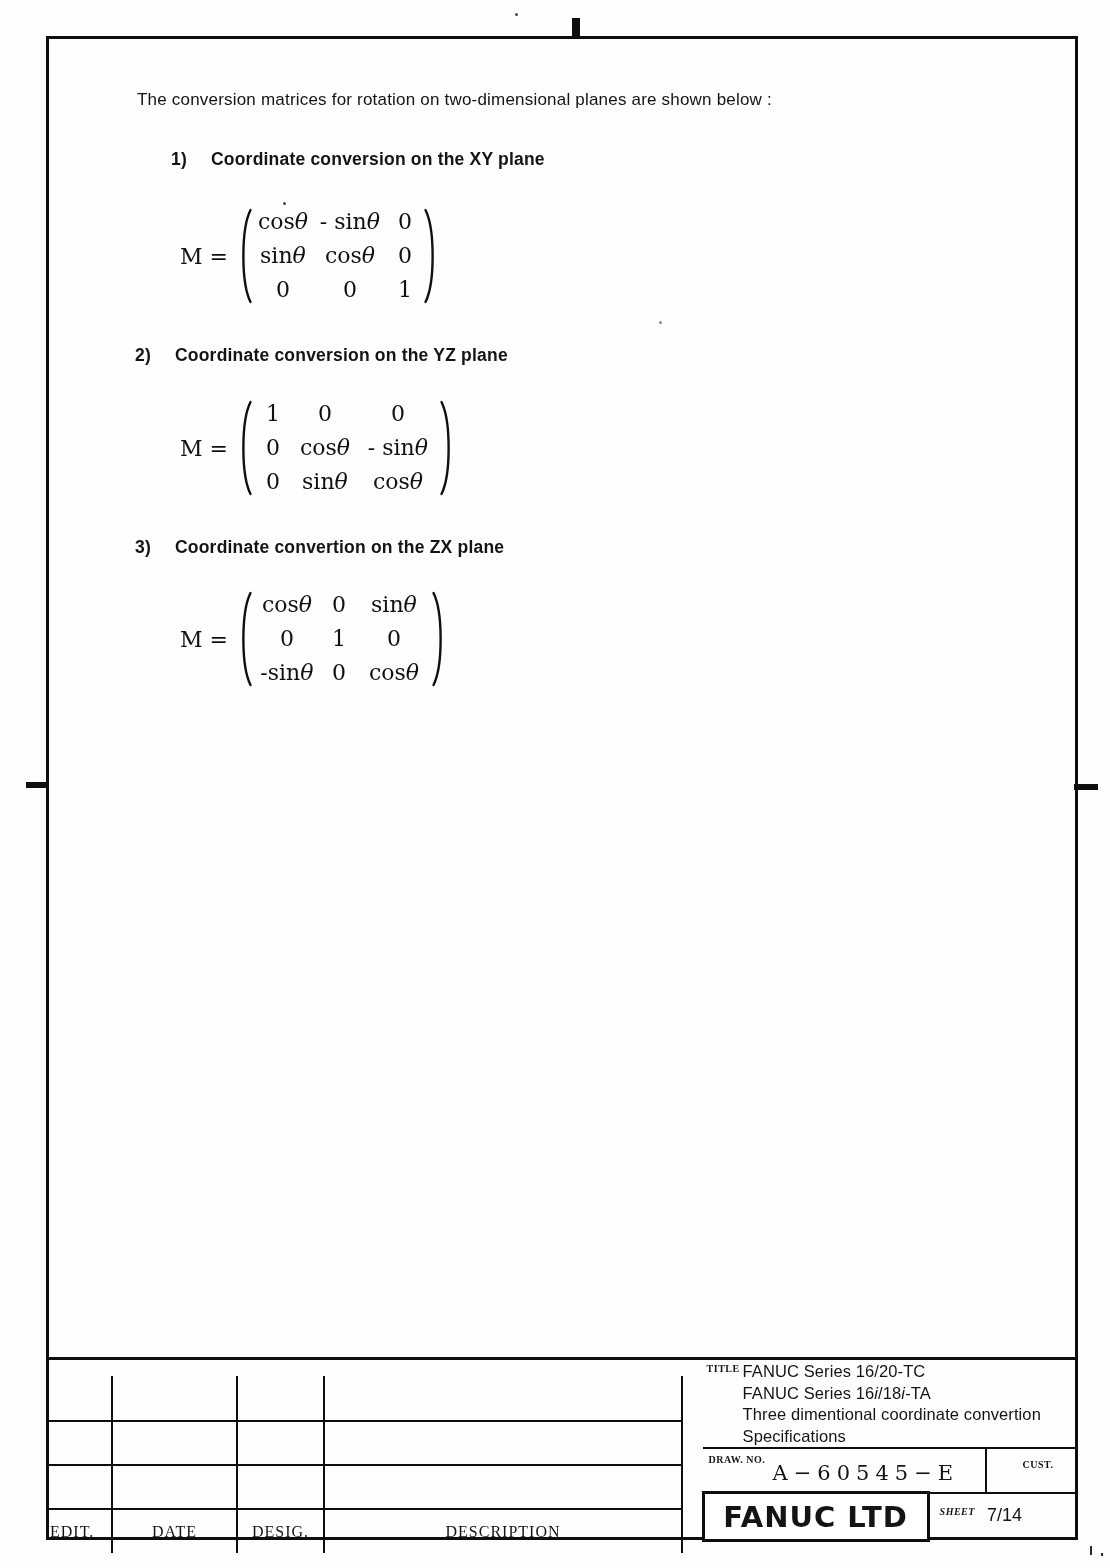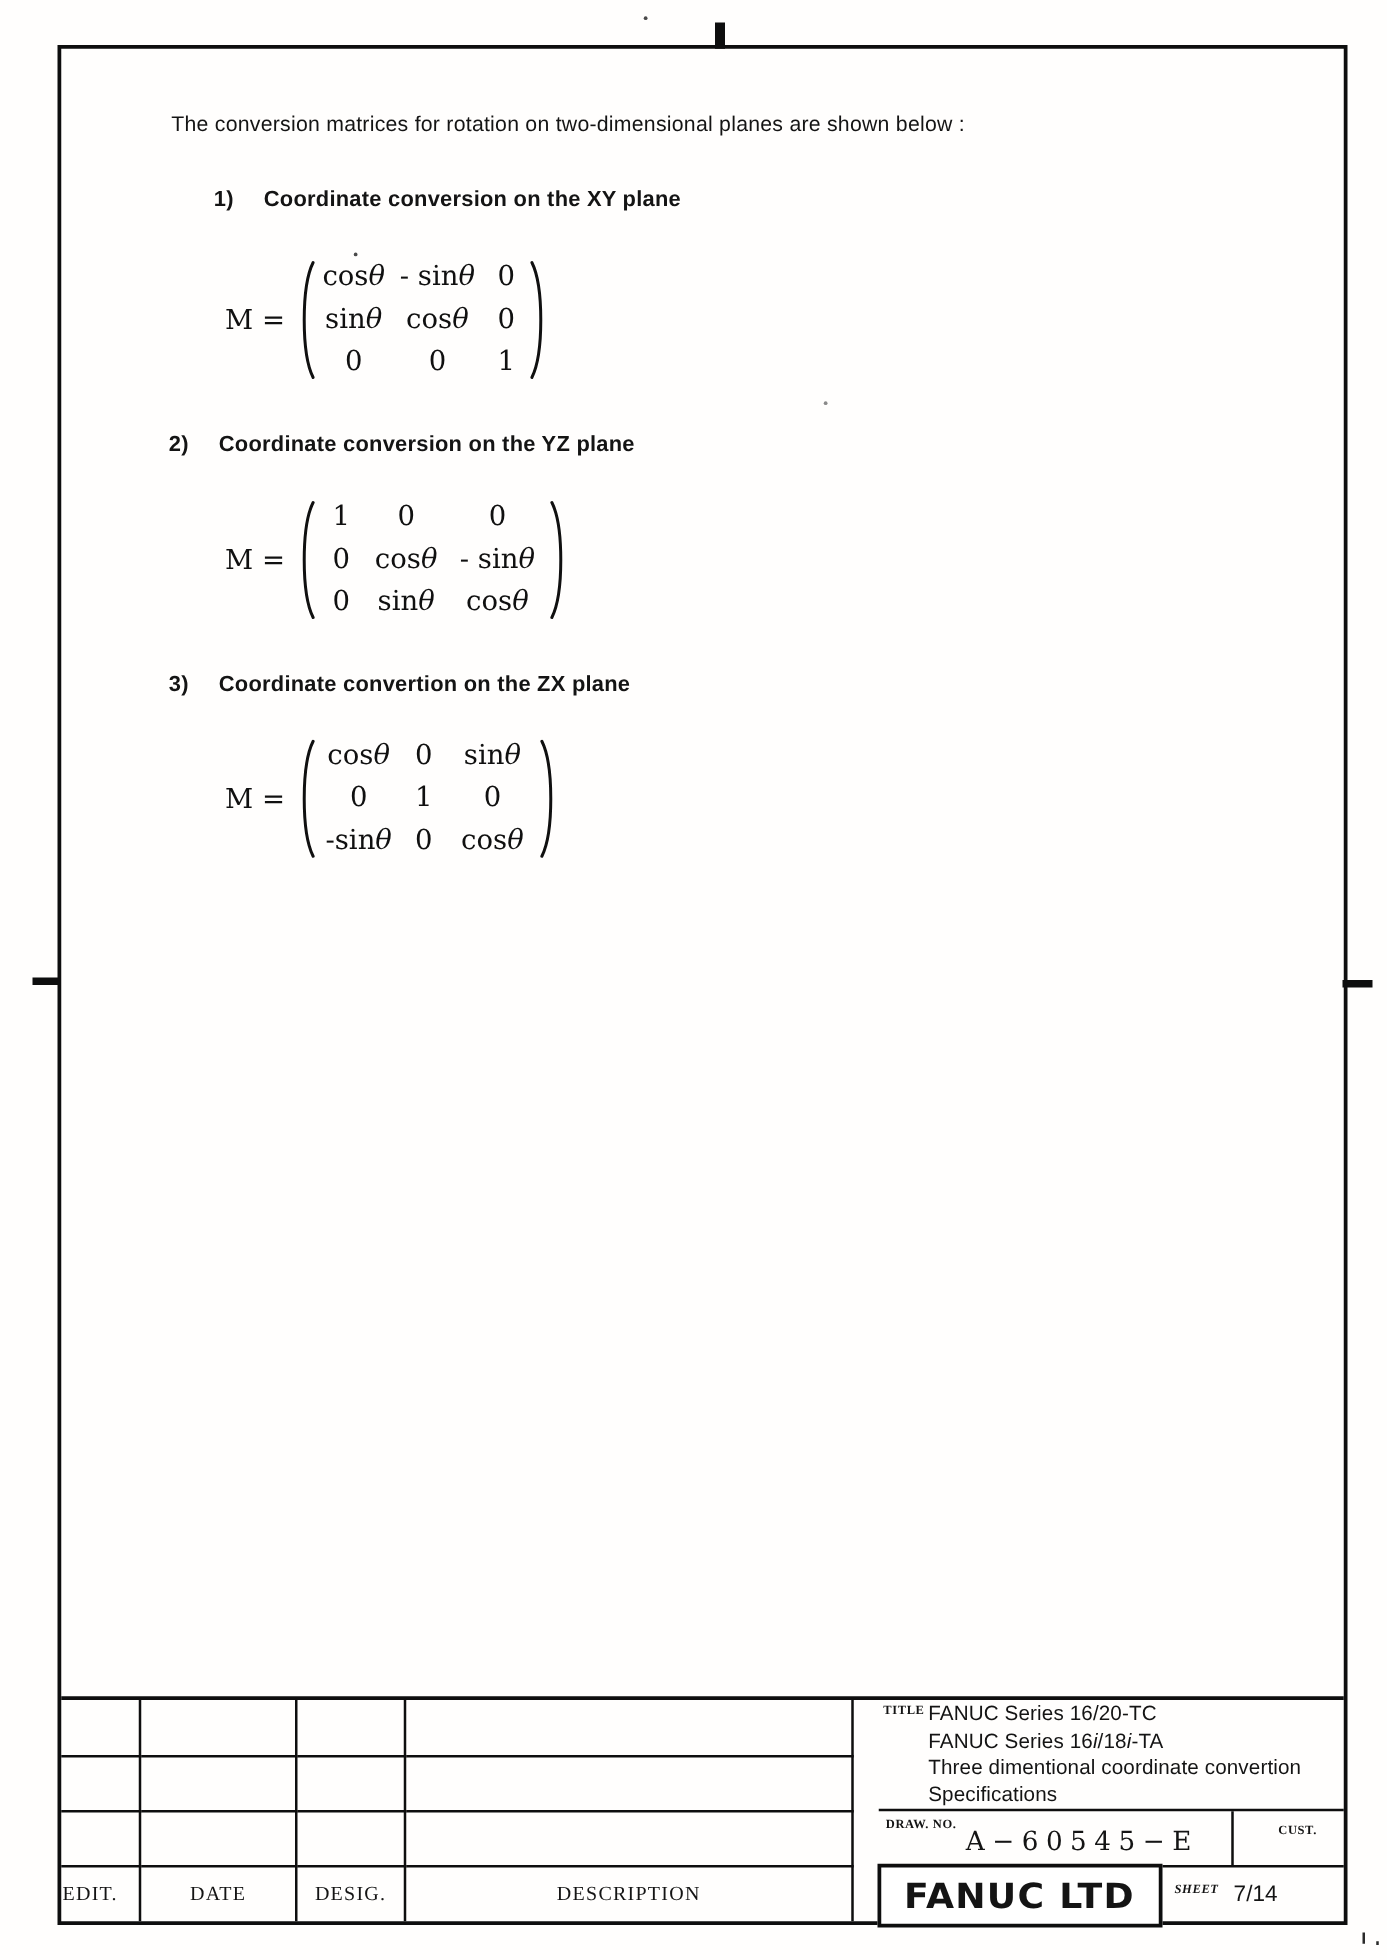--- a/index.html
+++ b/index.html
@@ -28,21 +28,21 @@
          justify-items:center;align-items:center;}
   .mgrid span{line-height:26px;white-space:nowrap;}
   #m1 .mgrid{grid-template-columns:50px 68px 26px;}
   #m2 .mgrid{grid-template-columns:30px 58px 72px;}
   #m3 .mgrid{grid-template-columns:58px 30px 64px;}
 
   
   .tblock{position:absolute;left:49px;top:1357px;width:1026px;height:180px;
           box-sizing:border-box;border-top:3px solid #0e0e0e;display:flex;}
   .rev-table{width:688px;display:grid;grid-template-columns:64px 125px 87px 358px;
-             grid-template-rows:44px 44px 44px 45px;box-sizing:border-box;}
+             grid-template-rows:44px 44px 44px 45px;box-sizing:border-box;margin-top:16px;}
   .rev-cell{border-right:2px solid #0e0e0e;box-sizing:border-box;}
   .rev-cell.rt{border-top:2px solid #0e0e0e;}
   .rev-head{display:flex;align-items:center;justify-content:center;
             font-family:"Liberation Serif",serif;font-size:16px;letter-spacing:1px;}
   .rev-head.first{justify-content:flex-start;padding-left:1px;}
 
   .title-area{width:392px;display:flex;flex-direction:column;box-sizing:border-box;}
   .t-title{height:87px;position:relative;box-sizing:border-box;}
   .t-label{position:absolute;left:4px;top:3px;font-family:"Liberation Serif",serif;
            font-size:10px;font-weight:700;letter-spacing:0.5px;}

